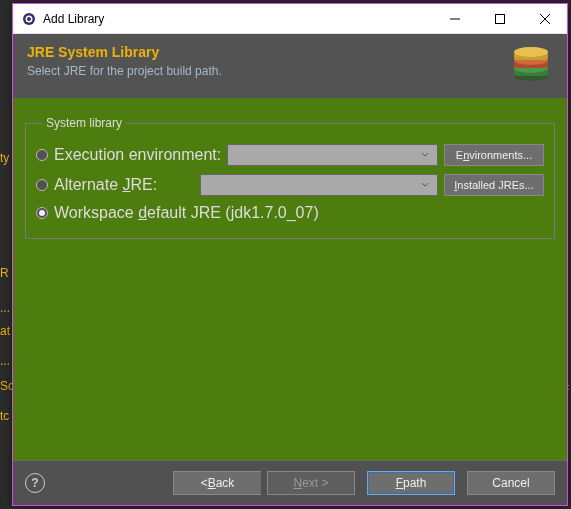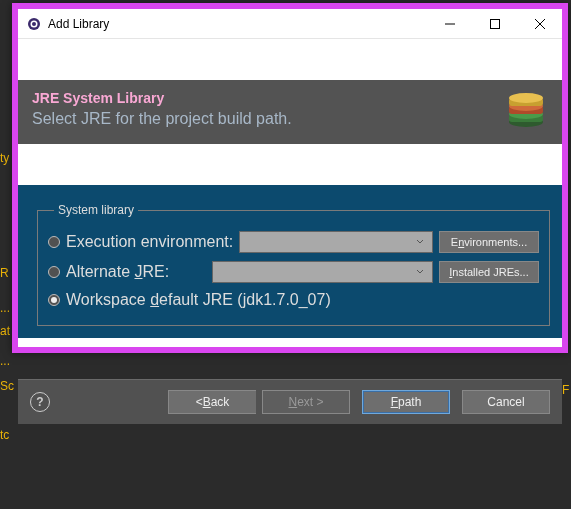--- a/index.html
+++ b/index.html
@@ -4,27 +4,26 @@
 <style>
   * { box-sizing: border-box; margin: 0; padding: 0; font-family: "Segoe UI", Tahoma, sans-serif; }
   body { background: #2b2b2b; width: 571px; height: 509px; overflow: hidden; position: relative; }
 
   
   .bg-hint { position: absolute; color: #eab308; font-size: 12px; margin-top: 36px; }
   
   .dialog {
     position: absolute;
     left: 12px; top: 3px;
-    width: 556px; height: 350px;
+    width: 556px; height: 503px;
     background: #fff;
-    border: 6px solid #d946ef;
+    border: 1px solid #d946ef;
     box-shadow: 0 0 8px rgba(0,0,0,0.5);
     display: flex;
     flex-direction: column;
-    gap: 41px;
   }
 
   
   .titlebar {
     height: 30px;
     background: #fff;
     display: flex;
     align-items: center;
     border-bottom: 1px solid #e5e5e5;
   }
@@ -48,39 +47,39 @@
   
   .banner {
     background: #535353;
     color: #ddd;
     padding: 10px 14px 14px 14px;
     display: flex;
     align-items: flex-start;
   }
   .banner-text { flex: 1; }
   .banner-title {
-    color: #f9a8d4;
+    color: #eab308;
     font-size: 14px;
     font-weight: bold;
     margin-bottom: 4px;
   }
   .banner-sub {
     color: #a8b8c8;
-    font-size: 16px;
+    font-size: 12px;
   }
   .banner-icon {
     width: 44px; height: 40px;
     margin-left: 10px;
   }
 
   
   .body {
     flex: 1;
-    background: #0c4a6e;
-    padding: 18px 12px 12px 19px;
+    background: #4d7c0f;
+    padding: 18px 12px 12px 12px;
     position: relative;
   }
 
   fieldset.group {
     border: 1px solid #7a7a7a;
     padding: 14px 10px 12px 10px;
     position: relative;
   }
   fieldset.group legend {
     color: #ddd;
@@ -191,21 +190,21 @@
 
 </style>
 </head>
 <body>
 
 <div class="bg-hint" style="left:0; top:115px;">ty</div>
 <div class="bg-hint" style="left:0; top:265px;">...</div>
 <div class="bg-hint" style="left:0; top:288px;">at</div>
 <div class="bg-hint" style="left:0; top:318px;">...</div>
 <div class="bg-hint" style="left:0; top:343px;">Sc</div>
-<div class="bg-hint" style="left:0; top:392px;text-align:right;">tc</div>
+<div class="bg-hint" style="left:0; top:373px;text-align:right;">tc</div>
 <div class="bg-hint" style="left:561; top:230px;">R</div>
 <div class="bg-hint" style="left:562px; top:347px;">F</div>
 
 <div class="dialog">
 
   <div class="titlebar">
     <div class="icon-slot">
       <svg viewBox="0 0 16 16" width="16" height="16">
         <circle cx="8" cy="8" r="6" fill="#3b2a6b"></circle>
         <circle cx="8" cy="8" r="3.5" fill="#fff"></circle>

